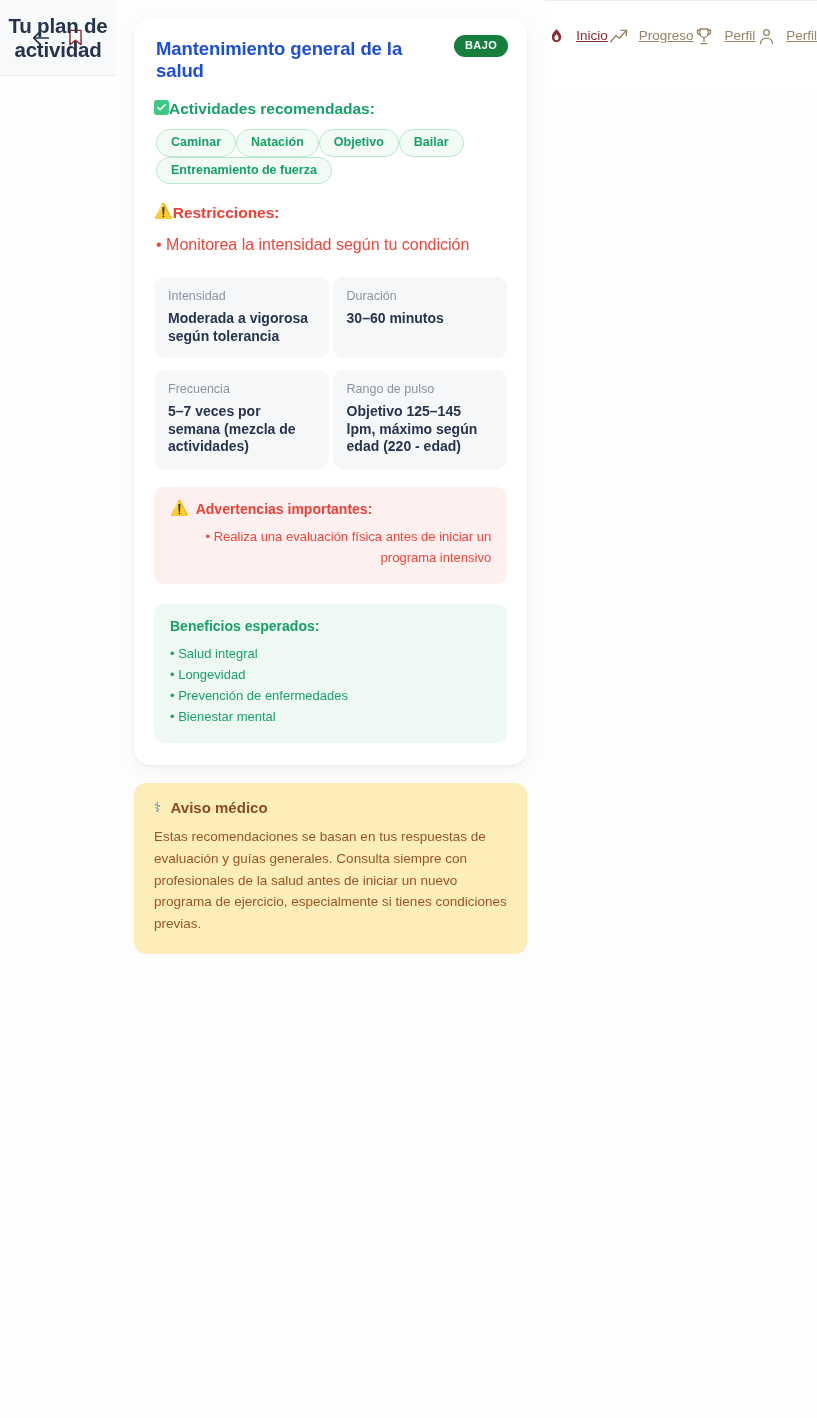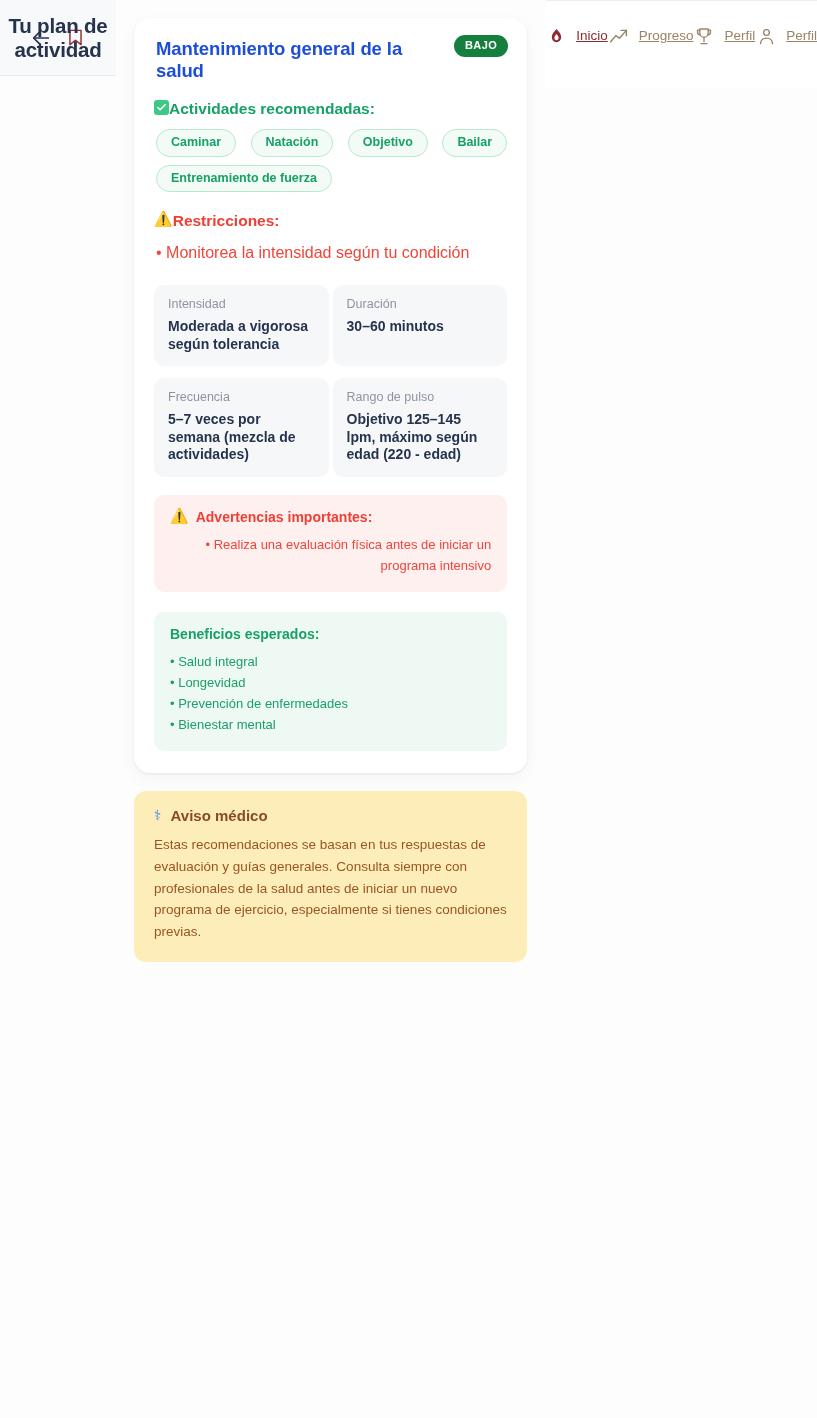--- a/index.html
+++ b/index.html
@@ -107,23 +107,21 @@
     background: #3ec786;
     display: inline-flex;
     align-items: center; justify-content: center;
     flex: 0 0 auto;
   }
 
   
   .chips {
     display: flex;
     flex-wrap: wrap;
-    gap: 8px;
     margin: 0 0 20px 2px;
-    justify-content: space-between;
   }
   .chip {
     background: #f2fbf6;
     border: 1px solid #b9e8cf;
     color: #16a165;
     font-size: 12.5px;
     font-weight: bold;
     border-radius: 14px;
     padding: 6px 14px 7px 14px;
     line-height: 1;

